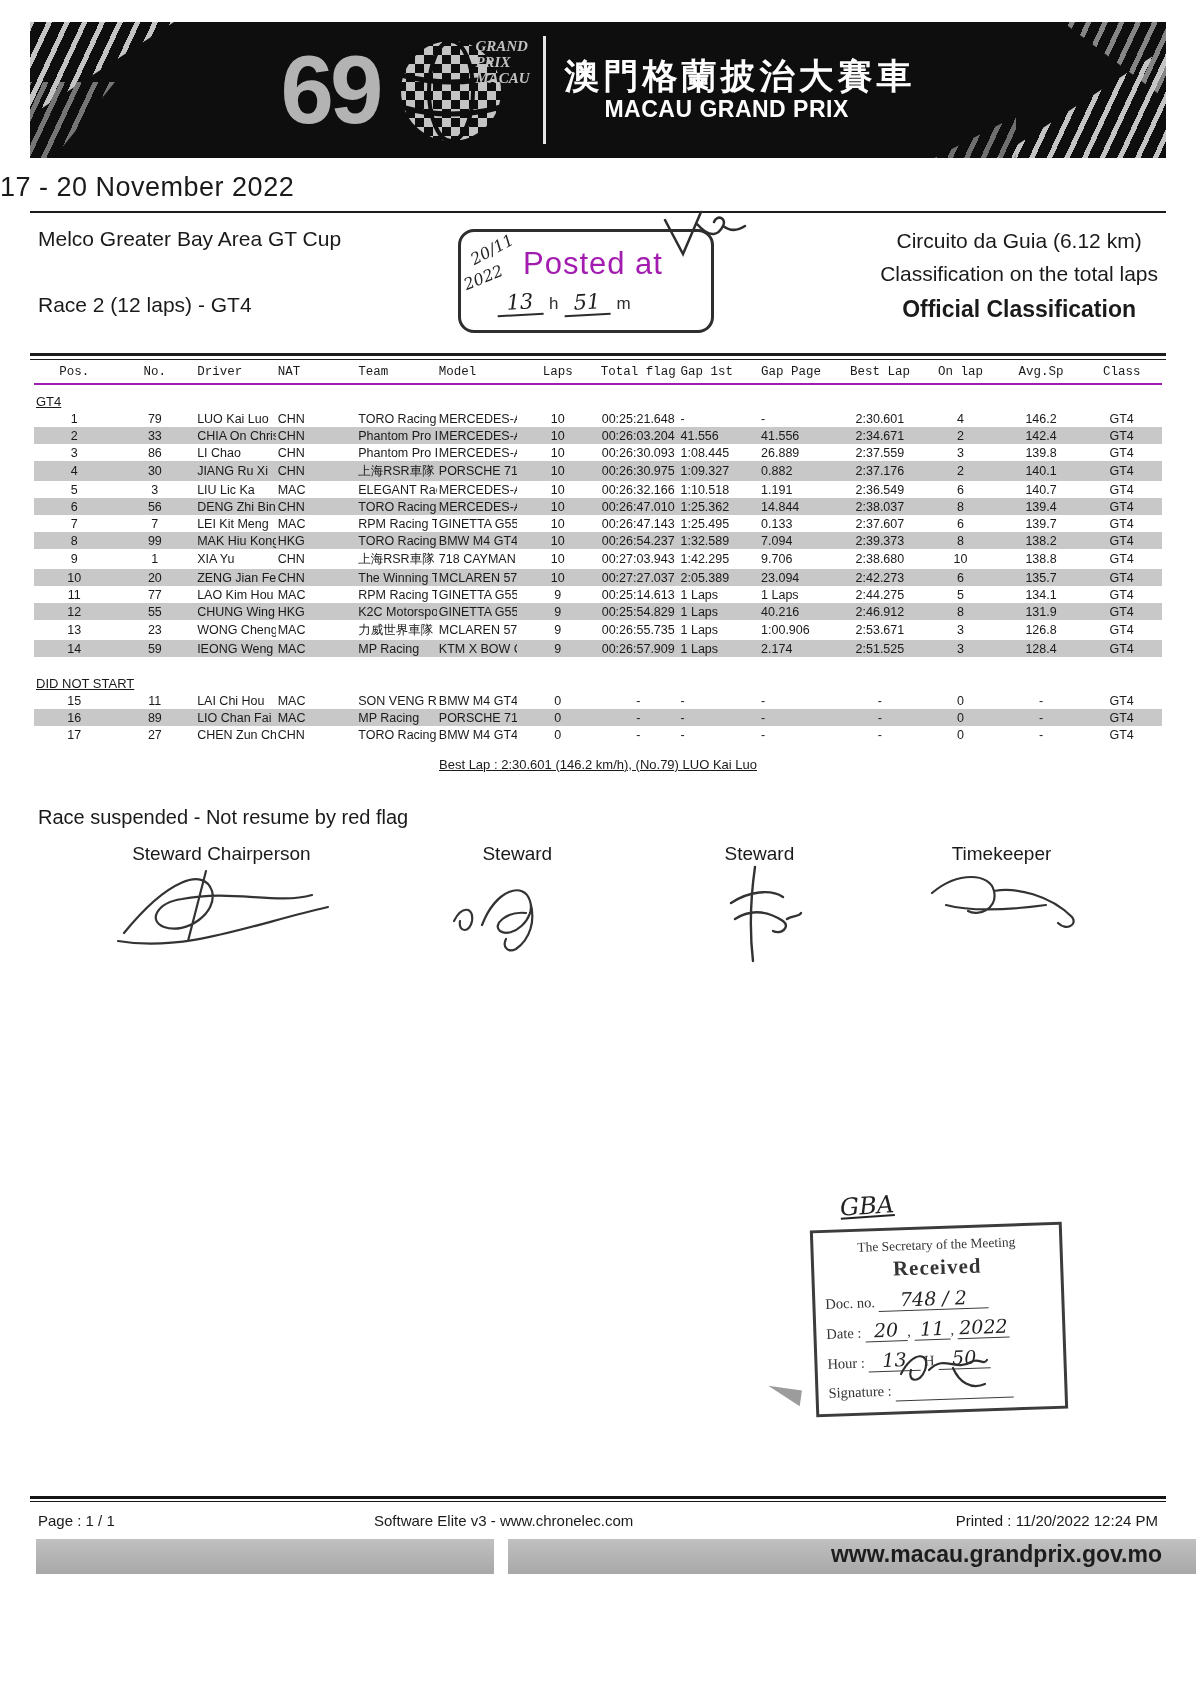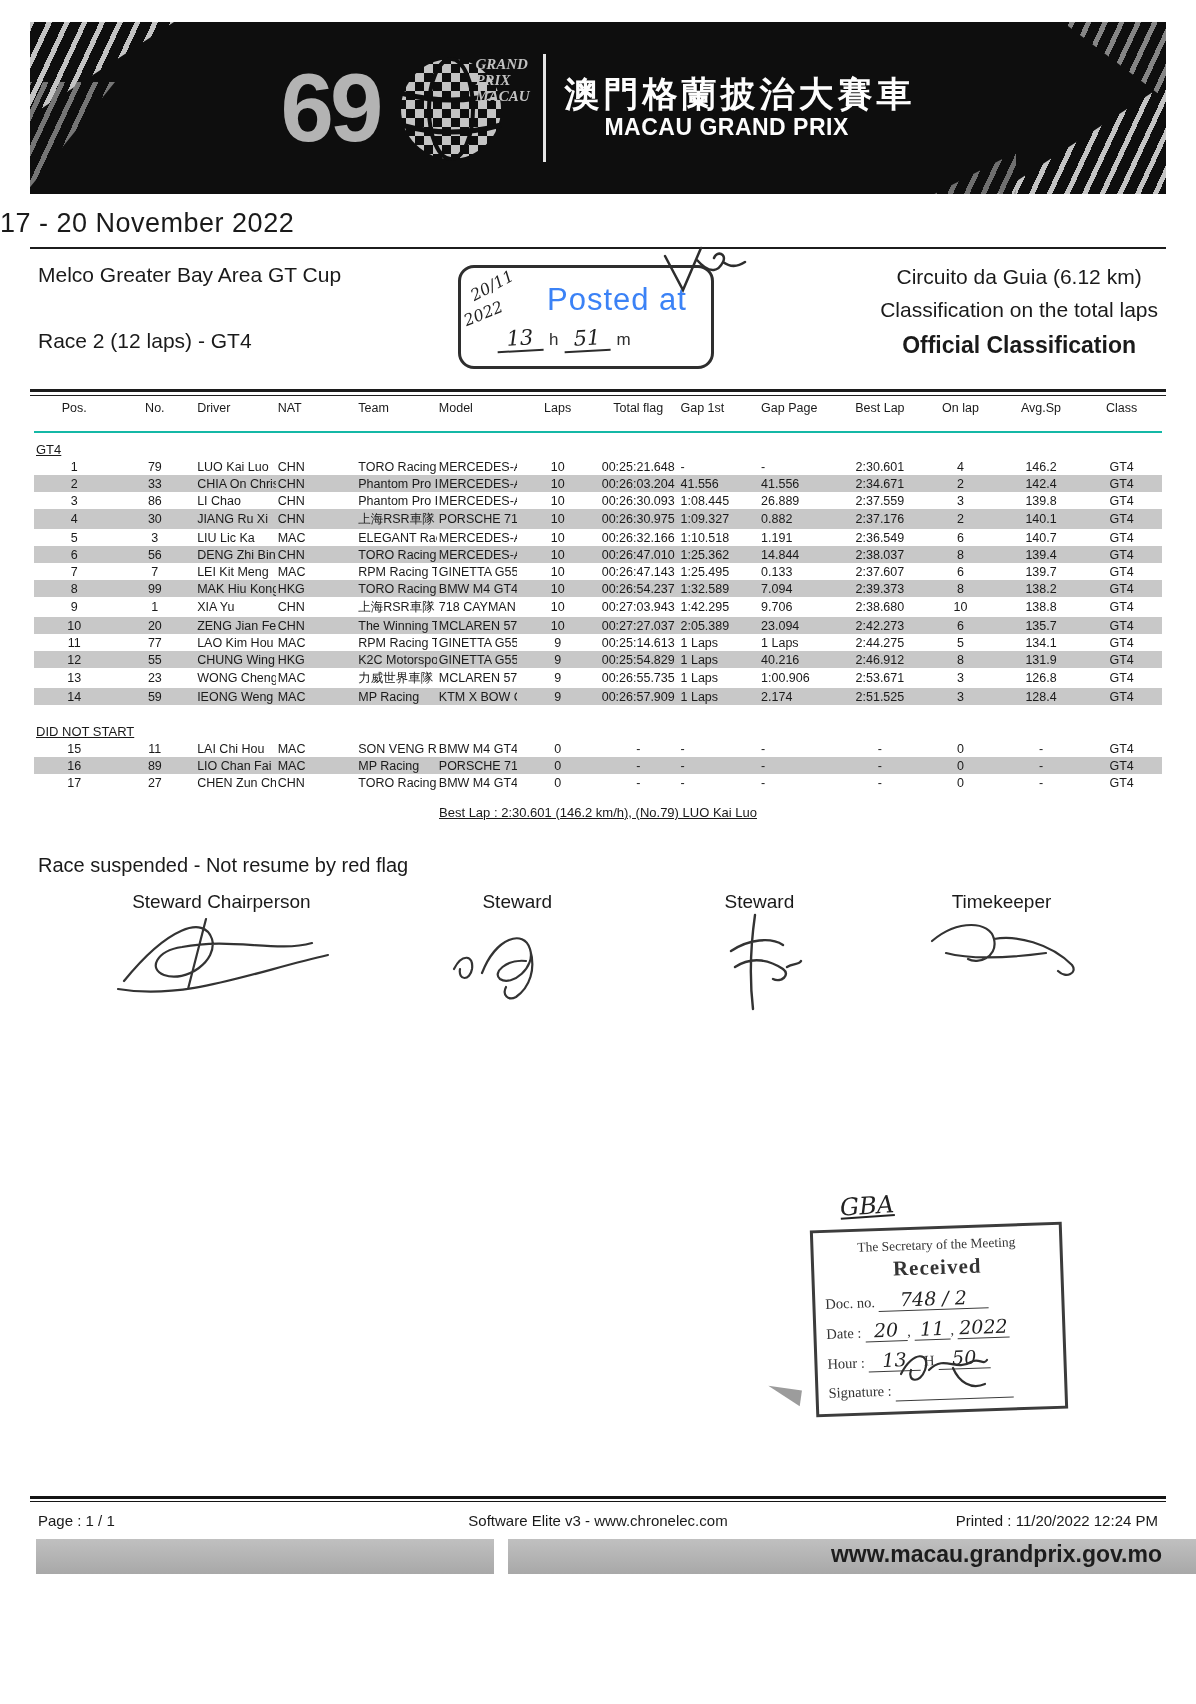--- a/index.html
+++ b/index.html
@@ -1,21 +1,21 @@
 <!DOCTYPE html>
 <html><head>
 <meta charset="utf-8">
 <style>
   html,body{margin:0;padding:0;background:#e8e8e8;}
   .page{
     position:relative;width:1196px;height:1704px;margin:0 auto;background:#ffffff;
     font-family:"Liberation Sans","DejaVu Sans",sans-serif;color:#1a1a1a;overflow:hidden;
   }
   
-  .band{position:relative;margin:22px 30px 0;height:172px;background:#0e0e0e;overflow:hidden;}
+  .band{position:relative;margin:22px 30px 0;height:136px;background:#0e0e0e;overflow:hidden;}
   .stripes{position:absolute;}
   .st-tl{left:-40px;top:-30px;width:230px;height:150px;
     background:repeating-linear-gradient(115deg,#d8d8d8 0 5px,transparent 5px 16px);
     clip-path:polygon(0 0,100% 0,0 100%);opacity:.9;}
   .st-tl2{left:-20px;top:60px;width:150px;height:130px;
     background:repeating-linear-gradient(115deg,#8f8f8f 0 5px,transparent 5px 15px);
     clip-path:polygon(0 0,70% 0,0 100%);opacity:.8;}
   .st-tr{right:-30px;top:-20px;width:200px;height:120px;
     background:repeating-linear-gradient(115deg,#9a9a9a 0 5px,transparent 5px 15px);
     clip-path:polygon(100% 0,100% 100%,20% 0);opacity:.85;}
@@ -40,32 +40,32 @@
   .date-line{font-size:27px;margin-top:14px;letter-spacing:.5px;}
   .rule{margin:8px 30px 0;border-top:2.5px solid #1c1c1c;}
   .info-row{position:relative;margin:8px 38px 0;height:128px;}
   .cup-title{position:absolute;left:0;top:6px;font-size:21px;}
   .race-title{position:absolute;left:0;top:72px;font-size:21px;}
   .info-right{position:absolute;right:0;top:4px;text-align:center;font-size:21px;line-height:1.55;}
   .official{font-size:23px;font-weight:700;margin-top:2px;}
   
   .posted{position:absolute;left:420px;top:8px;width:250px;height:98px;
     border:3.5px solid #2e2e2e;border-radius:16px;}
-  .posted-label{position:absolute;left:62px;top:14px;font-size:31px;color:#3b82f6;letter-spacing:1px;margin-left:24px;}
+  .posted-label{position:absolute;left:62px;top:14px;font-size:31px;color:#a21caf;letter-spacing:1px;}
   .hand{font-family:"DejaVu Serif","Liberation Serif",serif;font-style:italic;color:#222;}
   .posted-hd1{position:absolute;left:8px;top:8px;font-size:16px;transform:rotate(-28deg);}
   .posted-hd2{position:absolute;left:2px;top:36px;font-size:16px;transform:rotate(-22deg);}
   .posted-time{position:absolute;left:30px;top:58px;font-size:17px;color:#2e2e2e;}
   .posted-time .hv{display:inline-block;min-width:46px;border-bottom:2px solid #2c2c2c;
     text-align:center;font-size:21px;margin:0 6px;transform:rotate(-3deg);}
   .posted-check{position:absolute;right:-36px;top:-26px;}
   
   .rule-double{margin:4px 30px 0;border-top:3px solid #1c1c1c;border-bottom:1px solid #1c1c1c;height:3px;}
   table.results{width:1128px;margin:2px 34px 0;border-collapse:collapse;font-size:12.5px;table-layout:fixed;}
-  table.results th{font-weight:400;border-bottom:2px solid #14b8a6;padding:3px 2px 16px;white-space:nowrap;}
+  table.results th{font-weight:400;border-bottom:2px solid #a21caf;padding:3px 2px 4px;white-space:nowrap;font-family:Liberation Mono, monospace;}
   table.results td{padding:1.5px 2px;white-space:nowrap;overflow:hidden;}
   tr.shaded{background:#c8c8c8;}
   .sec-label{text-decoration:underline;font-size:13px;}
   tr.space td{height:14px;}
   tr.space-sm td{height:4px;}
   .c0,.c1,.c6,.c7,.c10,.c11,.c12,.c13{text-align:center;}
   .c2,.c3,.c4,.c5,.c8,.c9{text-align:left;}
   th.c2,th.c4,th.c5{text-align:left;}
   .bestlap-line{text-align:center;font-size:13px;margin-top:14px;}
   .bestlap-line span{text-decoration:underline;}
@@ -85,21 +85,21 @@
   .recv-line{font-size:14.5px;margin-top:7px;white-space:nowrap;}
   .recv-line .hv{display:inline-block;border-bottom:1.5px solid #3c3c3c;text-align:center;font-size:19px;}
   .recv-sig-scribble{position:absolute;left:98px;top:148px;}
   .scan-wedge{position:absolute;left:-28px;top:196px;width:0;height:0;
     border-left:34px solid transparent;border-top:16px solid #9c9c9c;transform:rotate(8deg);}
   
   .footer{position:absolute;left:0;right:0;top:1496px;}
   .footer-rule{margin:0 30px;border-top:3px solid #141414;border-bottom:1px solid #141414;height:2px;}
   .footer-row{display:flex;margin:10px 38px 0;font-size:15px;}
   .f-left{width:30%;text-align:left;}
-  .f-center{width:40%;text-align:center;}
+  .f-center{width:40%;text-align:left;}
   .f-right{width:30%;text-align:right;white-space:nowrap;}
   .site-bar{position:relative;margin-top:10px;height:26px;}
   .bar{position:absolute;top:0;height:35px;background:linear-gradient(#c0c0c0,#a8a8a8);}
   .bar-left{left:36px;width:458px;}
   .bar-right{left:508px;right:0;}
   .site-text{position:absolute;right:34px;top:2px;font-size:23px;font-weight:700;color:#1d1d1d;}
 </style>
 </head>
 <body>
 

